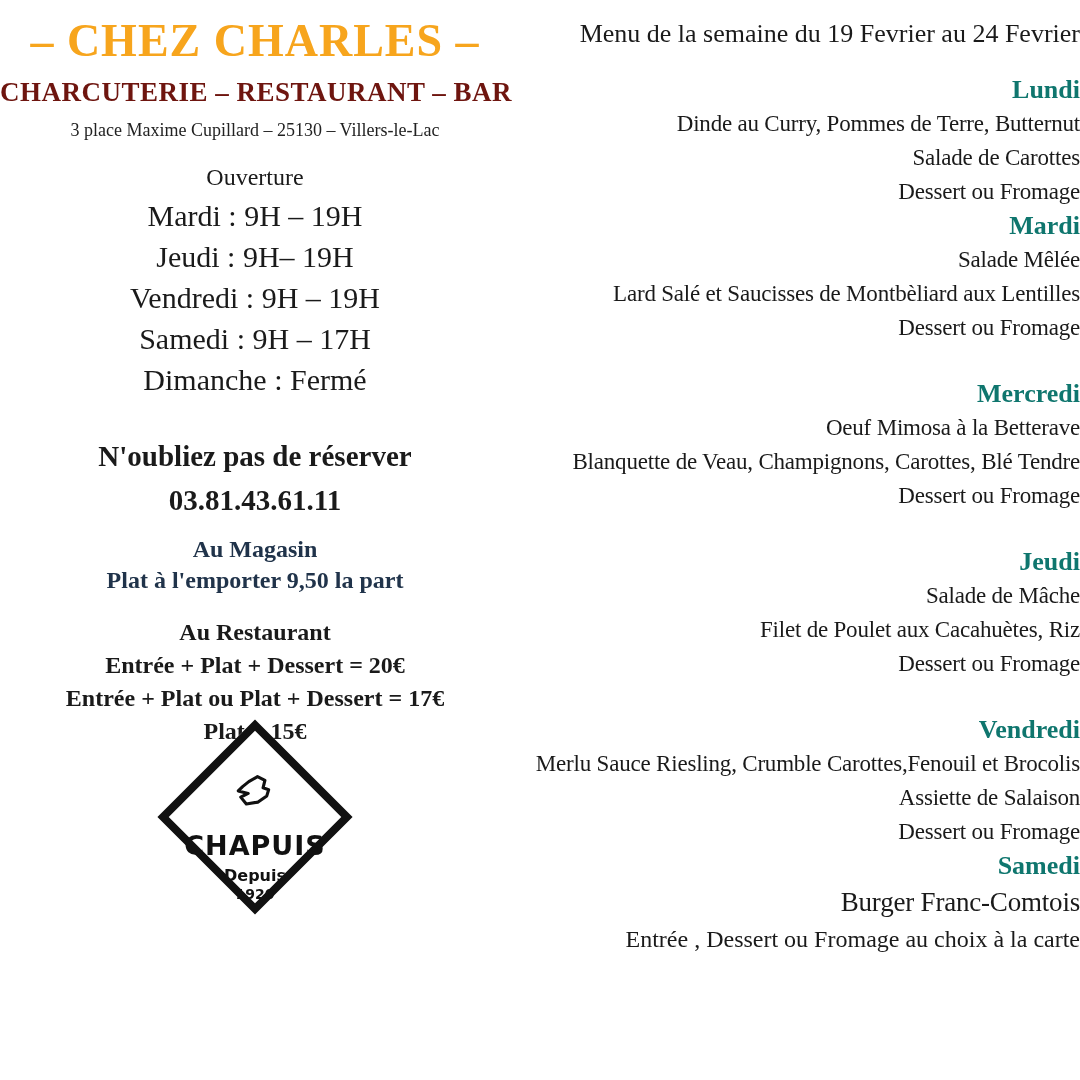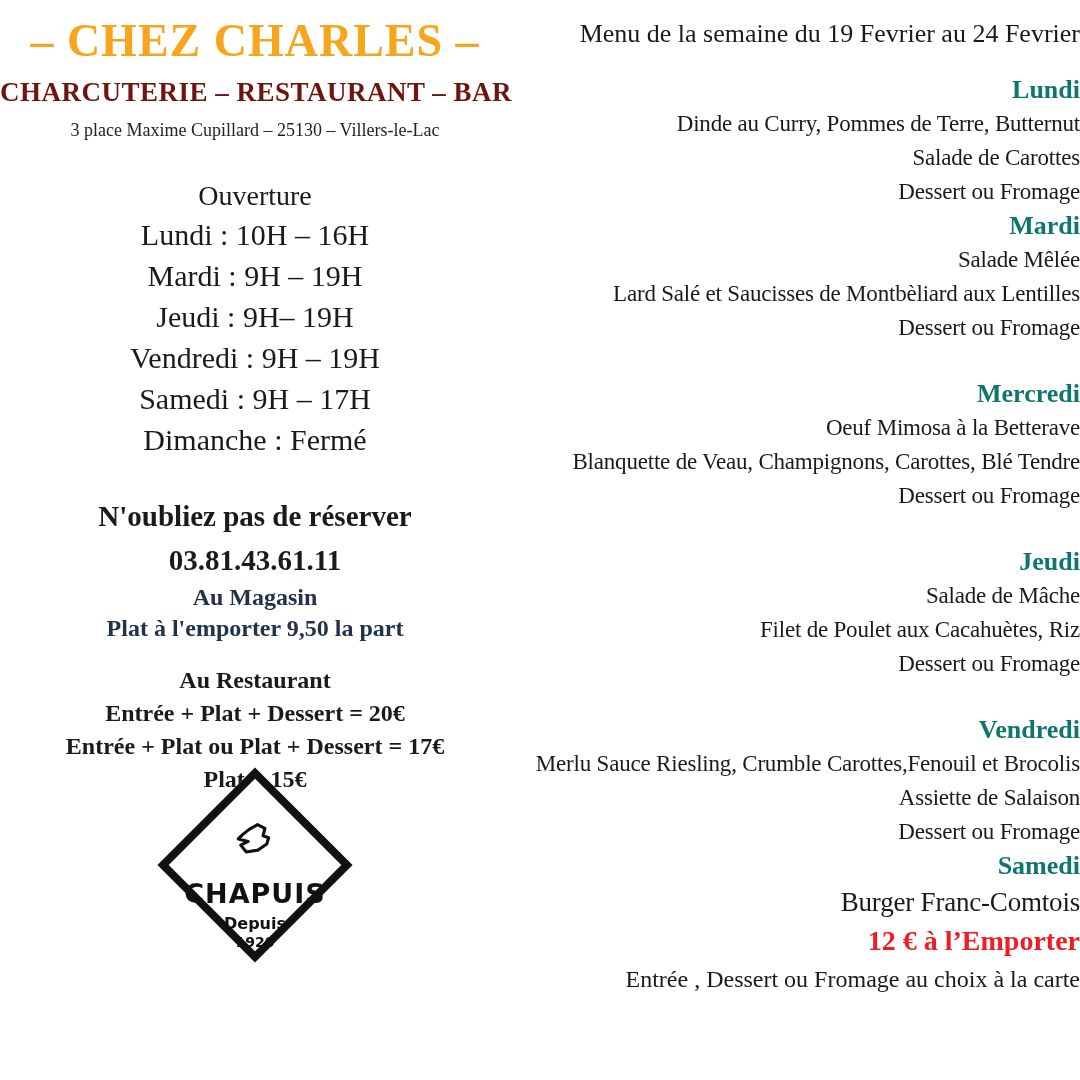--- a/index.html
+++ b/index.html
@@ -9,25 +9,25 @@
   }
   
   .left-col{position:absolute;left:0;top:0;width:510px;text-align:center;padding-top:13px;}
   .brand-title{
     font-size:46px;font-weight:700;color:#F7A51D;letter-spacing:1px;line-height:56px;white-space:nowrap;
   }
   .brand-subtitle{
     font-size:27px;font-weight:700;color:#6E150F;letter-spacing:.5px;line-height:34px;margin-top:6px;white-space:nowrap;
   }
   .brand-address{font-size:18px;line-height:30px;margin-top:6px;color:#222;white-space:nowrap;}
-  .hours-title{font-size:28px;margin-top:33px;line-height:36px;text-align:center;}
+  .hours-title{font-size:24px;margin-top:14px;line-height:36px;text-align:center;}
   .hours-line{font-size:30px;line-height:41px;white-space:nowrap;}
   .reserve-block{margin-top:34px;}
   .reserve-line{font-size:29px;font-weight:700;line-height:44px;}
-  .magasin-block{margin-top:0;color:#20334A;}
+  .magasin-block{margin-top:12px;color:#20334A;}
   .magasin-line{font-size:24px;font-weight:700;line-height:31px;white-space:nowrap;}
   .restaurant-block{margin-top:20px;}
   .restaurant-line{font-size:24px;font-weight:700;line-height:33px;white-space:nowrap;}
   
   .logo-wrap{position:relative;width:200px;height:206px;margin:-10px auto 0;}
   .logo-diamond{
     position:absolute;left:50%;top:10px;width:122px;height:122px;margin-left:-69px;
     border:8px solid #111;background:#fff;transform:rotate(45deg);
   }
   .logo-content{
@@ -52,21 +52,20 @@
 
 <div class="page">
 
   <div class="left-col">
     <div class="brand-title">– CHEZ CHARLES –</div>
     <div class="brand-subtitle">CHARCUTERIE – RESTAURANT – BAR</div>
     <div class="brand-address">3 place Maxime Cupillard – 25130 – Villers-le-Lac</div>
 
     <div class="hours-block">
       <div class="hours-title">Ouverture</div>
-      <div class="hours-line">Lundi : 10H – 16H</div>
       <div class="hours-line">Mardi : 9H – 19H</div>
       <div class="hours-line">Jeudi : 9H– 19H</div>
       <div class="hours-line">Vendredi : 9H – 19H</div>
       <div class="hours-line">Samedi : 9H – 17H</div>
       <div class="hours-line">Dimanche : Fermé</div>
     </div>
 
     <div class="reserve-block">
       <div class="reserve-line">N'oubliez pas de réserver</div>
       <div class="reserve-line">03.81.43.61.11</div>
@@ -133,18 +132,17 @@
     <div class="day gap-top">
       <div class="day-name">Vendredi</div>
       <div class="day-item">Merlu Sauce Riesling, Crumble Carottes,Fenouil et Brocolis</div>
       <div class="day-item">Assiette de Salaison</div>
       <div class="day-item">Dessert ou Fromage</div>
     </div>
 
     <div class="day">
       <div class="day-name">Samedi</div>
       <div class="day-item burger-item">Burger Franc-Comtois</div>
-      <div class="red-price">12 € à l’Emporter</div>
       <div class="day-note">Entrée , Dessert ou Fromage au choix à la carte</div>
     </div>
   </div>
 
 </div>
 
 </body></html>

